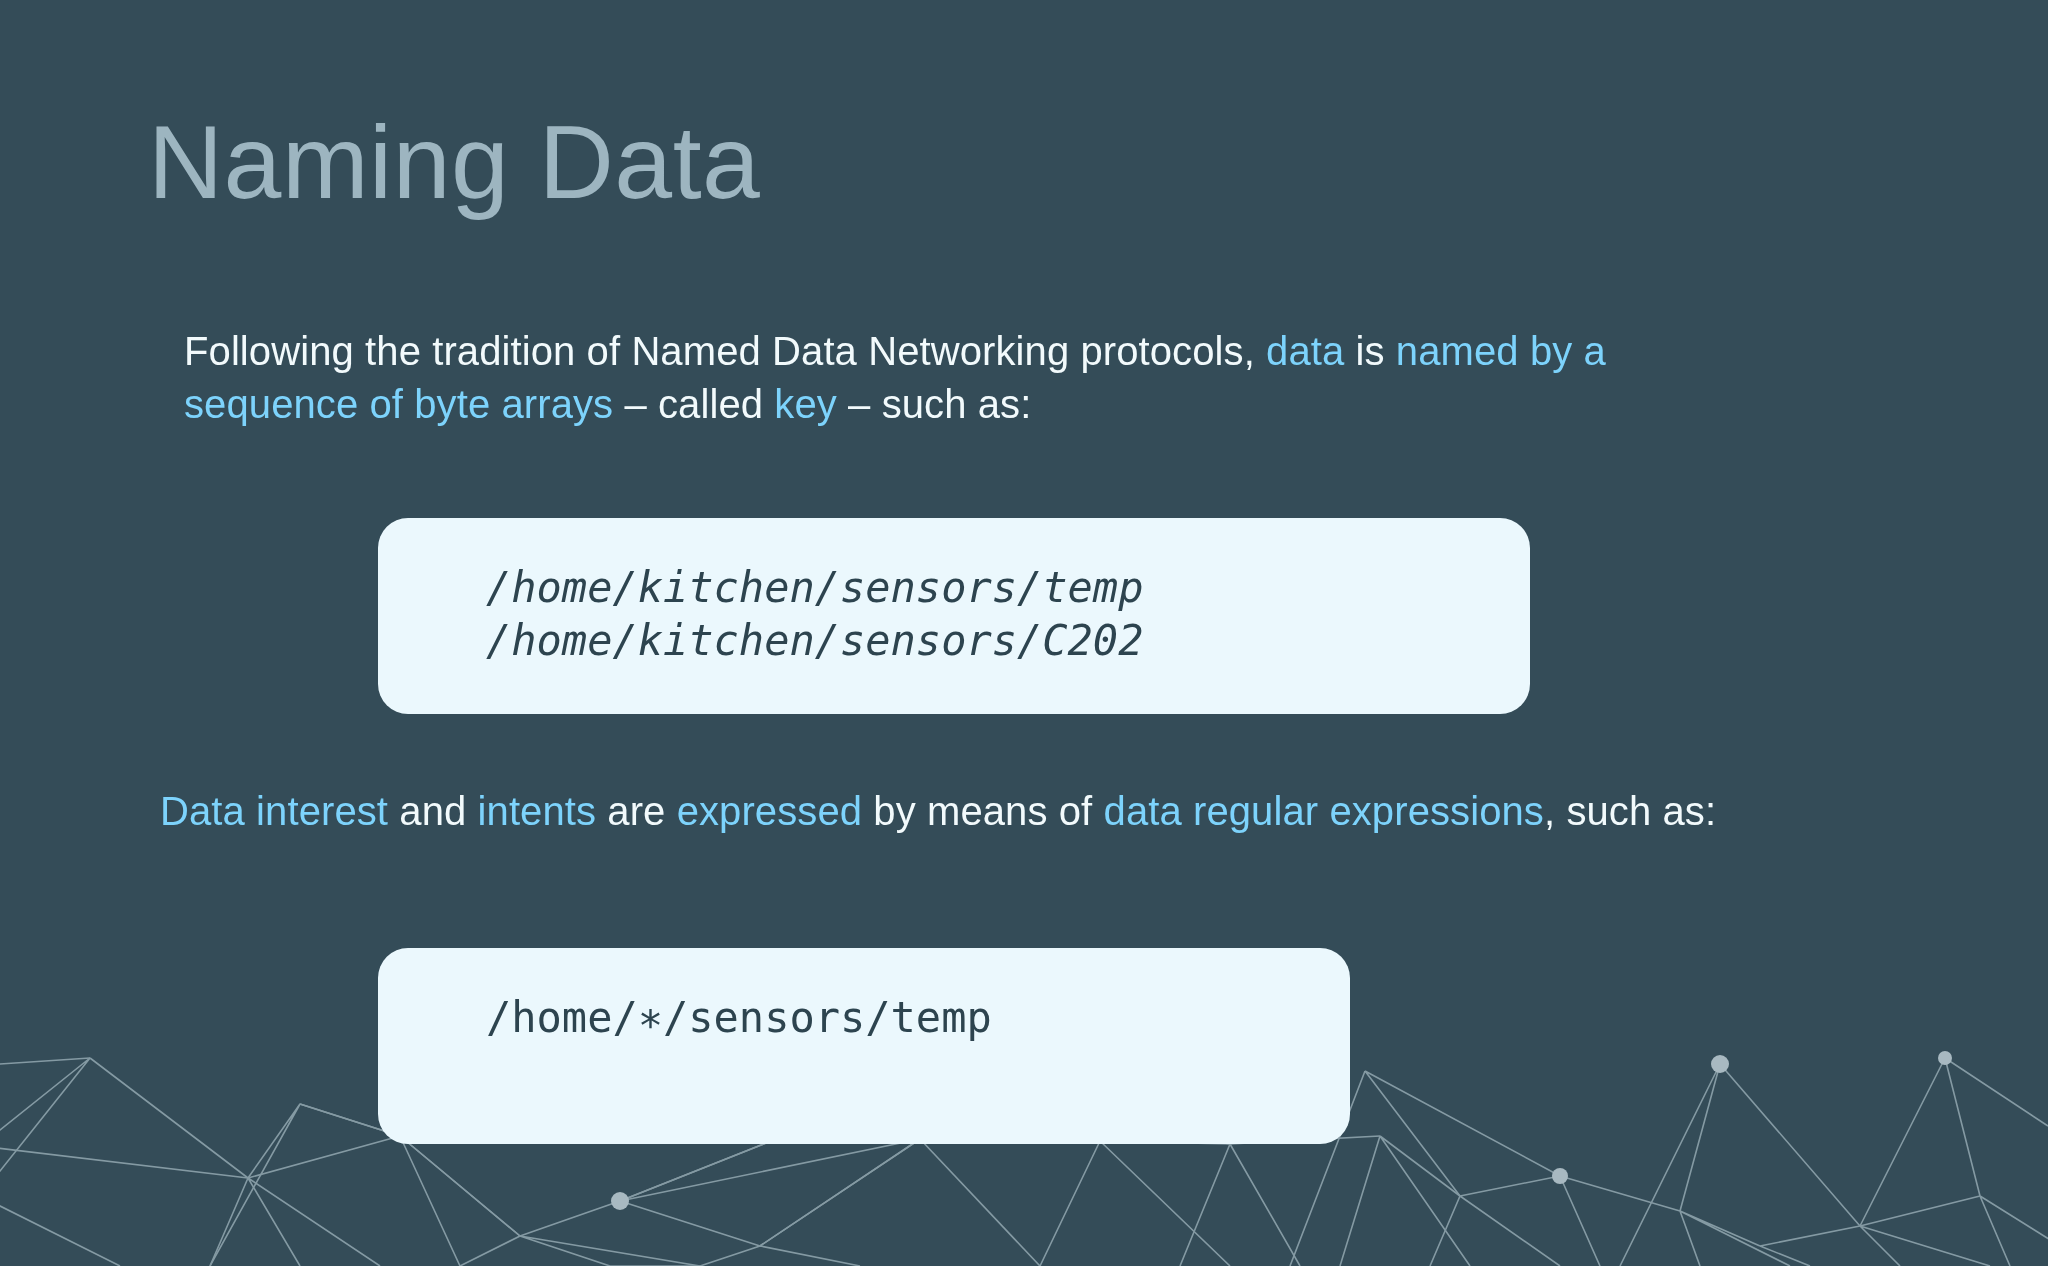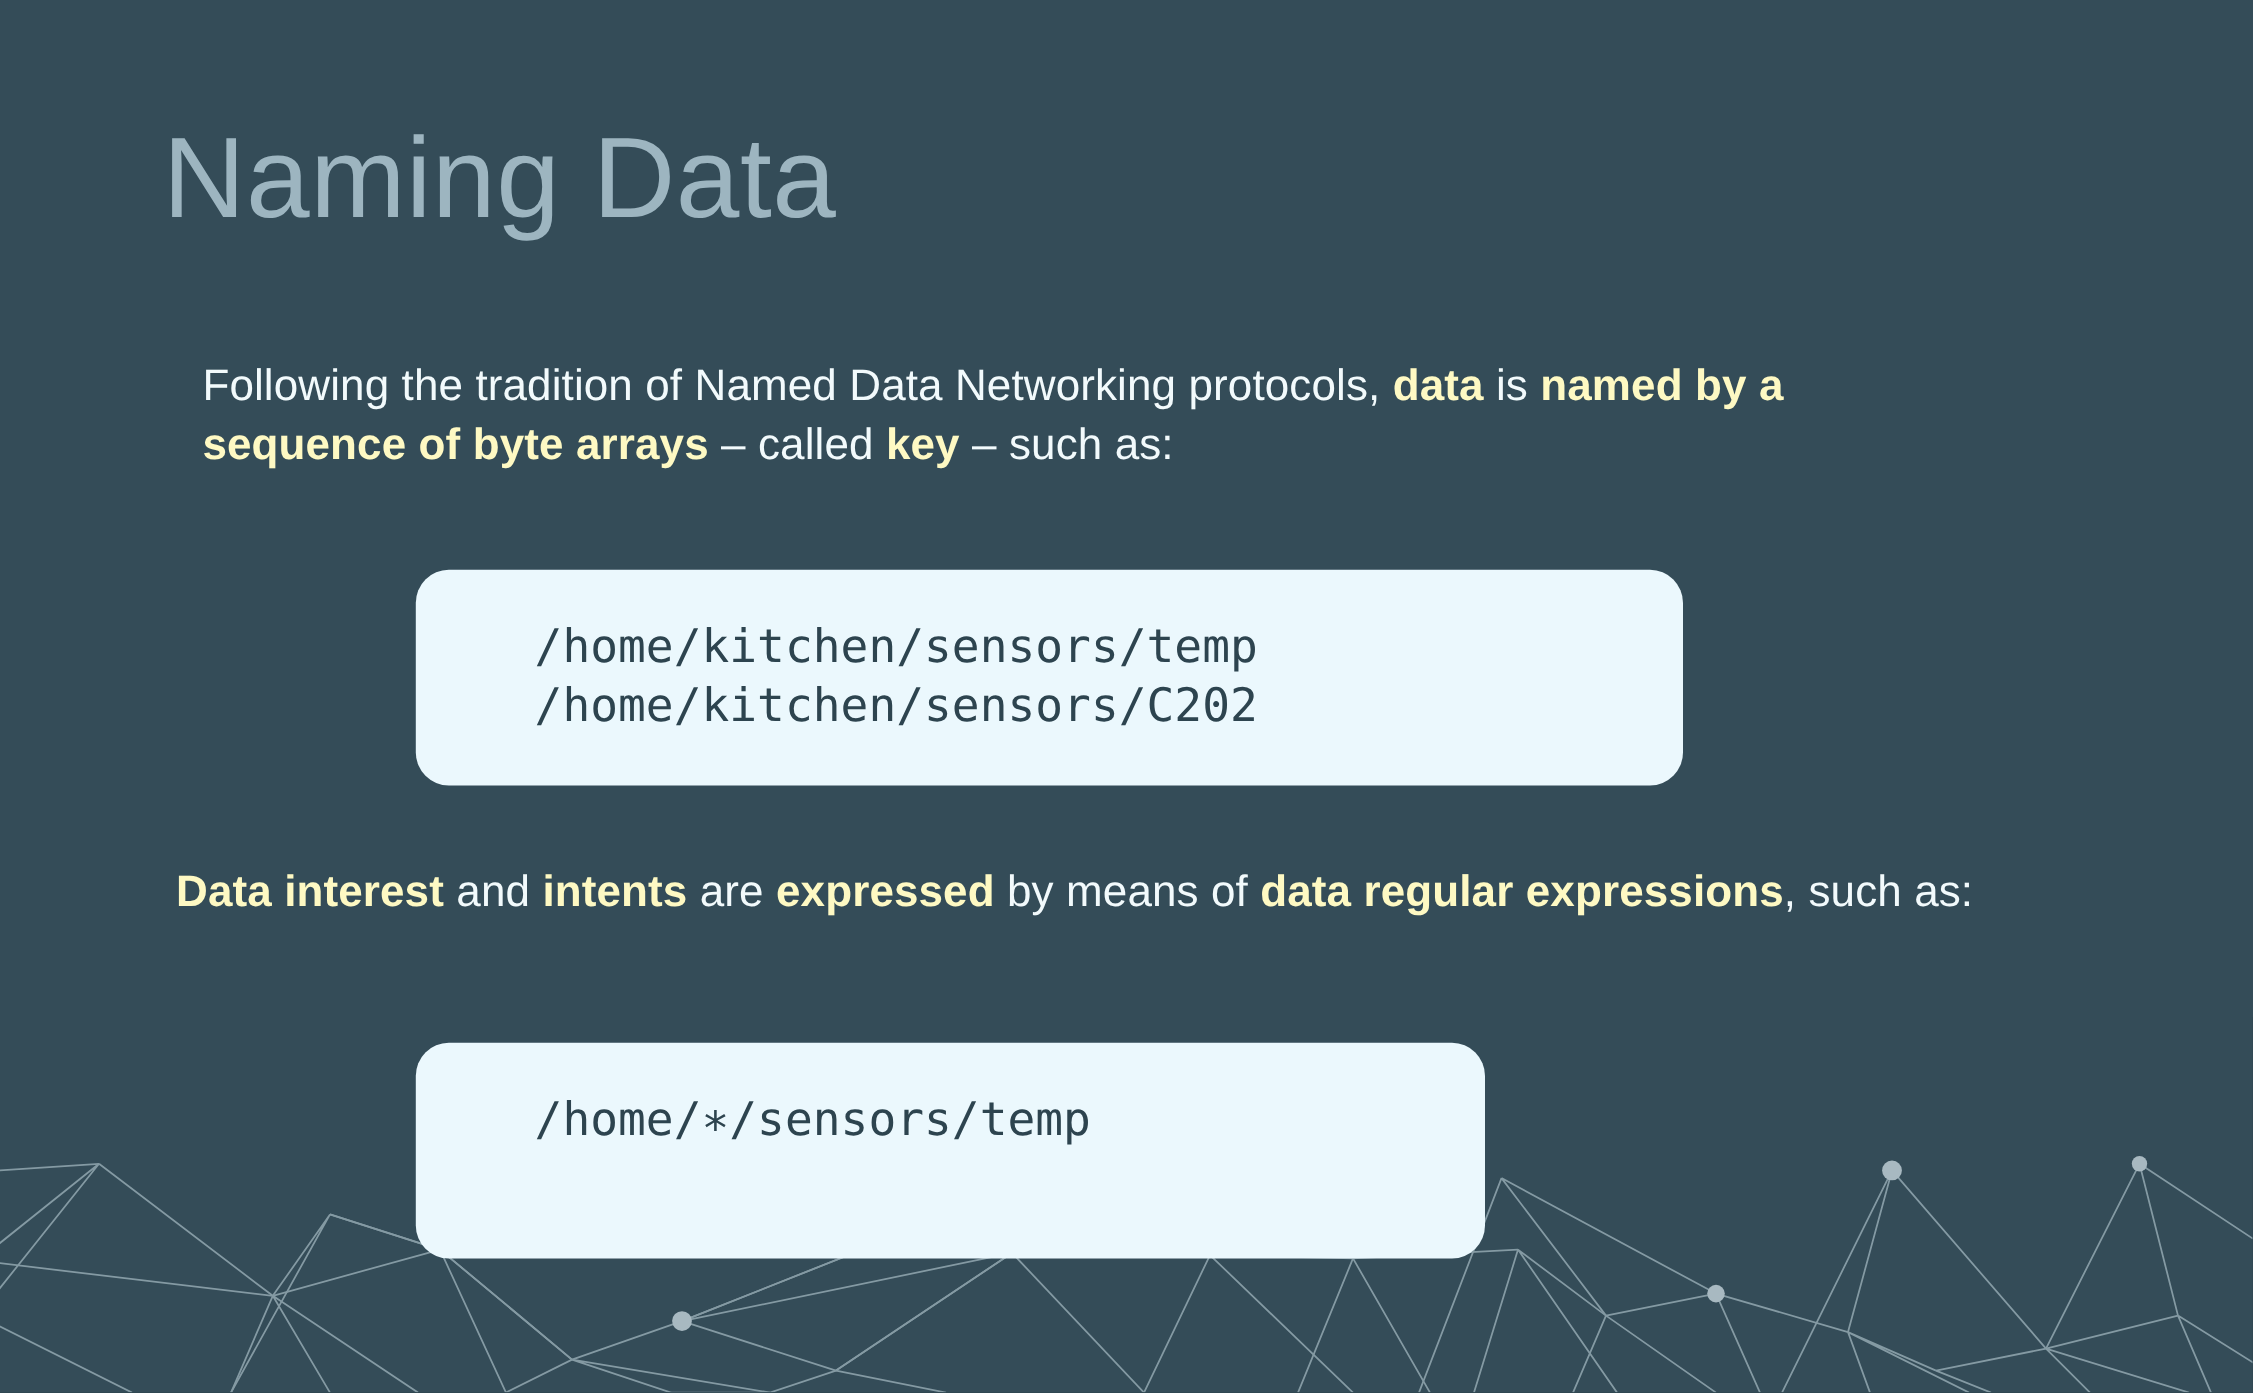--- a/index.html
+++ b/index.html
@@ -48,22 +48,22 @@
   
   .para {
     position: absolute;
     color: #f2fafc;
     font-size: 40px;
     line-height: 1.33;
     font-weight: 400;
     letter-spacing: 0.1px;
   }
   .para b {
-    font-weight: 700;
-    color: #fef9c3;
+    font-weight: 400;
+    color: #7dd3fc;
   }
   .para-1 {
     left: 184px;
     top: 325px;
     width: 1560px;
   }
   .para-2 {
     left: 160px;
     top: 785px;
     width: 1790px;
@@ -75,20 +75,21 @@
     background: #ebf8fd;
     border-radius: 30px;
     box-sizing: border-box;
     padding: 44px 0 44px 108px;
   }
   .codecard-1 {
     left: 378px;
     top: 518px;
     width: 1152px;
     height: 196px;
+    font-style: italic;
   }
   .codecard-2 {
     left: 378px;
     top: 948px;
     width: 972px;
     height: 196px;
   }
   .codeline {
     font-family: "DejaVu Sans Mono", "Liberation Mono", monospace;
     font-size: 42px;

